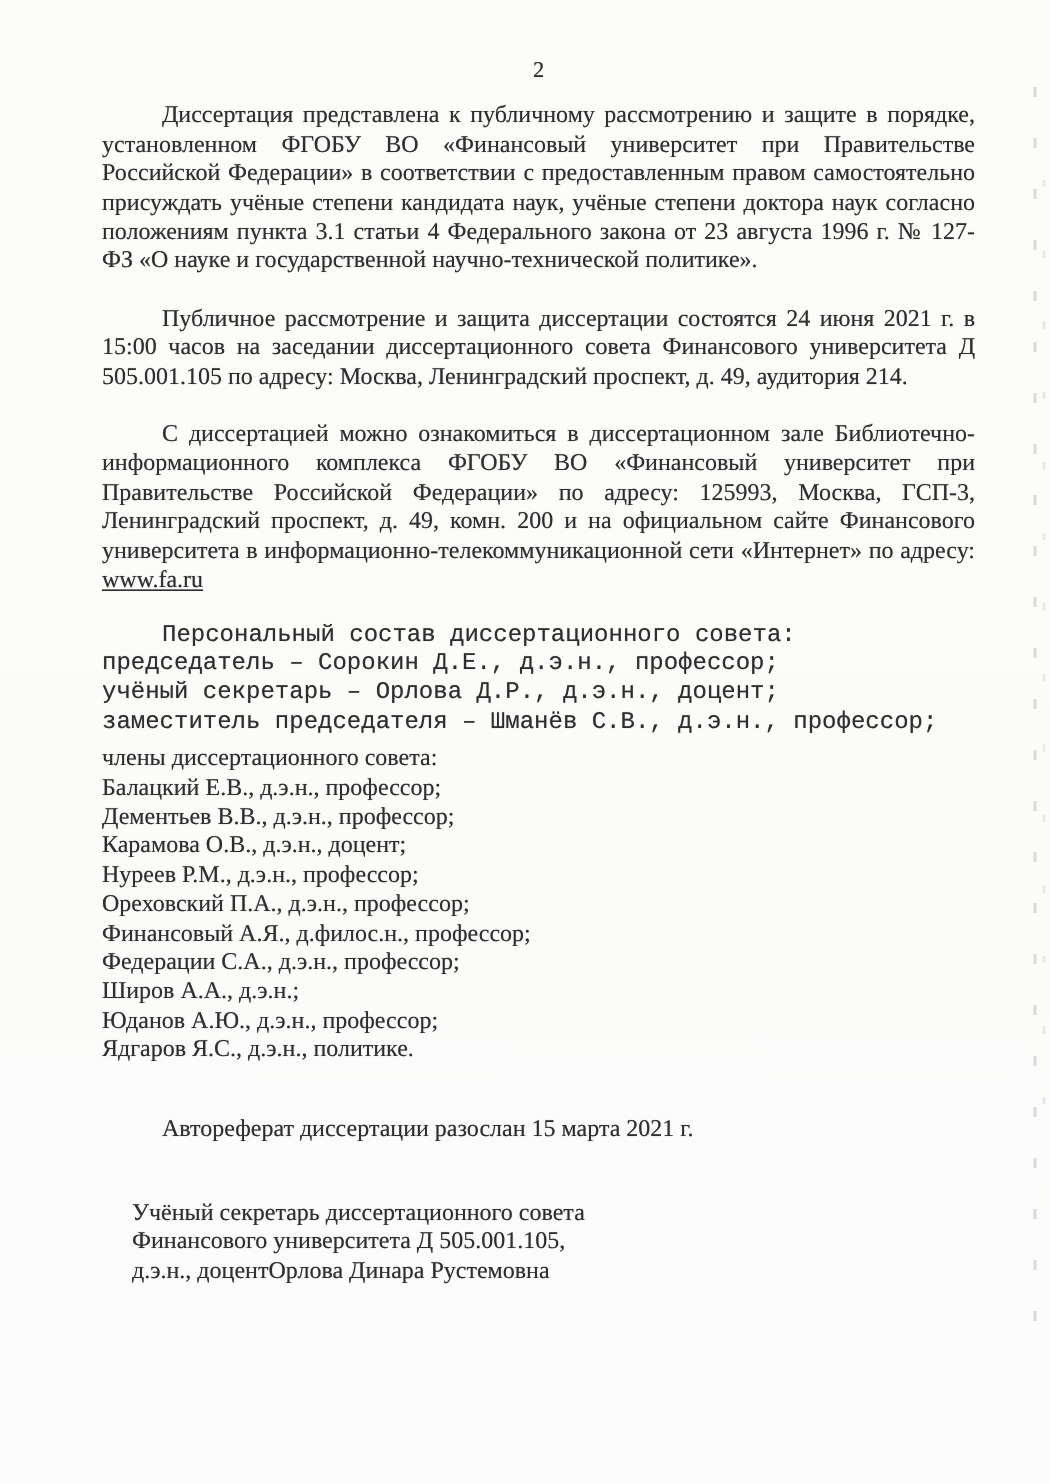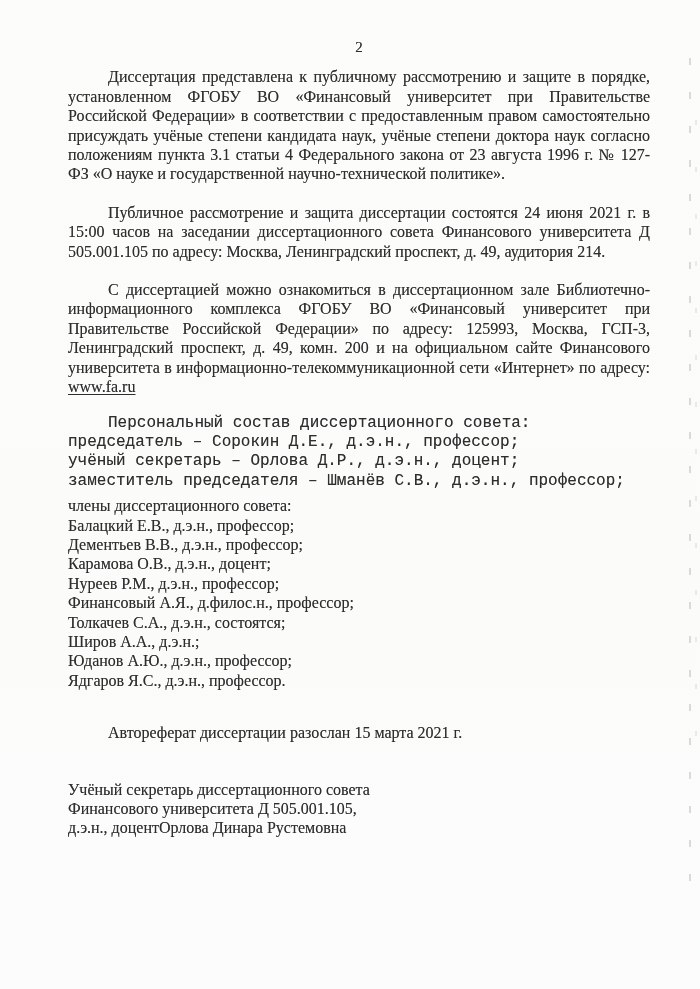--- a/index.html
+++ b/index.html
@@ -46,21 +46,21 @@
   .council-intro { text-indent: 40px; }
   .plain-line { margin: 0; }
 
   .members { margin-top: 5px; }
 
   .mailing {
     margin-top: 33px;
     text-indent: 40px;
   }
 
-  .signature { margin-top: 37px; }
+  .signature { margin-top: 37px; margin-left: 20px; }
   .signature-last-line {
     display: flex;
     justify-content: flex-start;
     align-items: baseline;
   }
 
   
   .artifact {
     position: absolute;
     width: 2px;
@@ -101,25 +101,26 @@
       <div class="plain-line">учёный секретарь – Орлова Д.Р., д.э.н., доцент;</div>
       <div class="plain-line">заместитель председателя – Шманёв С.В., д.э.н., профессор;</div>
     </div>
 
     <div class="members">
       <div class="plain-line">члены диссертационного совета:</div>
       <div class="plain-line">Балацкий Е.В., д.э.н., профессор;</div>
       <div class="plain-line">Дементьев В.В., д.э.н., профессор;</div>
       <div class="plain-line">Карамова О.В., д.э.н., доцент;</div>
       <div class="plain-line">Нуреев Р.М., д.э.н., профессор;</div>
+      <div class="plain-line">Ореховский П.А., д.э.н., профессор;</div>
       <div class="plain-line">Финансовый А.Я., д.филос.н., профессор;</div>
-      <div class="plain-line">Толкачев С.А., д.э.н., состоятся;</div>
+      <div class="plain-line">Федерации С.А., д.э.н., профессор;</div>
       <div class="plain-line">Широв А.А., д.э.н.;</div>
       <div class="plain-line">Юданов А.Ю., д.э.н., профессор;</div>
-      <div class="plain-line">Ядгаров Я.С., д.э.н., профессор.</div>
+      <div class="plain-line">Ядгаров Я.С., д.э.н., политике.</div>
     </div>
 
     <div class="mailing">Автореферат диссертации разослан 15 марта 2021 г.</div>
 
     <div class="signature">
       <div class="plain-line">Учёный секретарь диссертационного совета</div>
       <div class="plain-line">Финансового университета Д 505.001.105,</div>
       <div class="signature-last-line">
         <span>д.э.н., доцент</span>
         <span>Орлова Динара Рустемовна</span>

